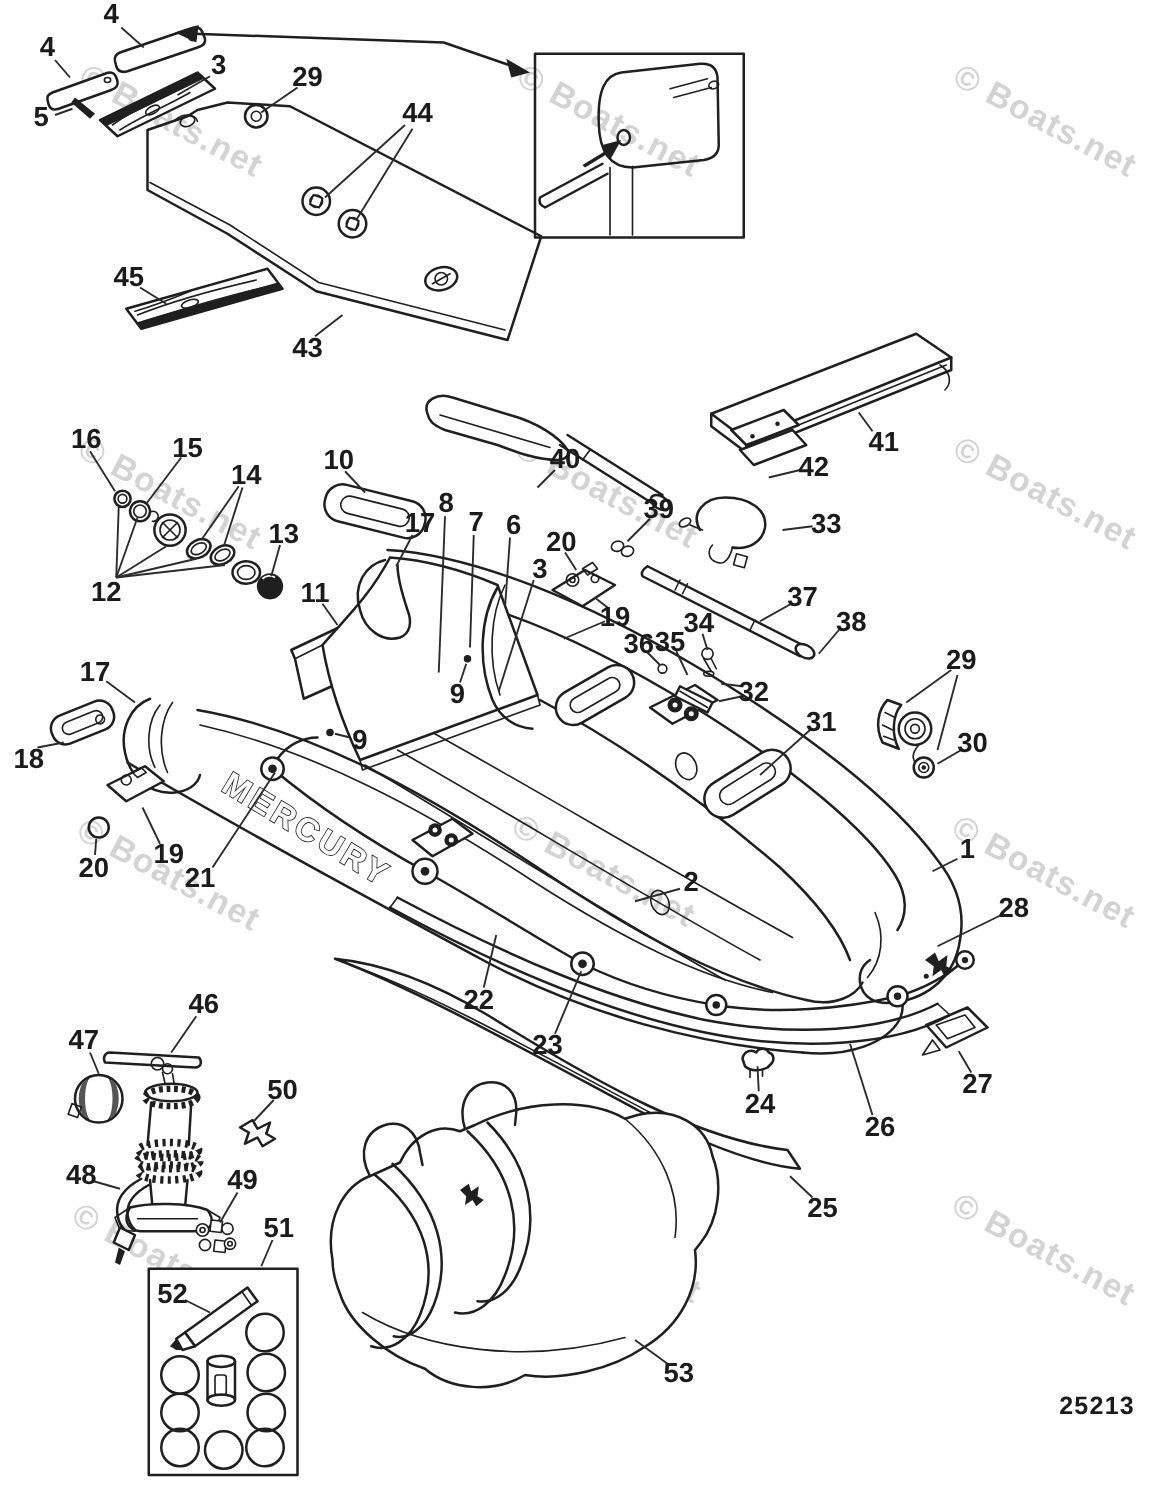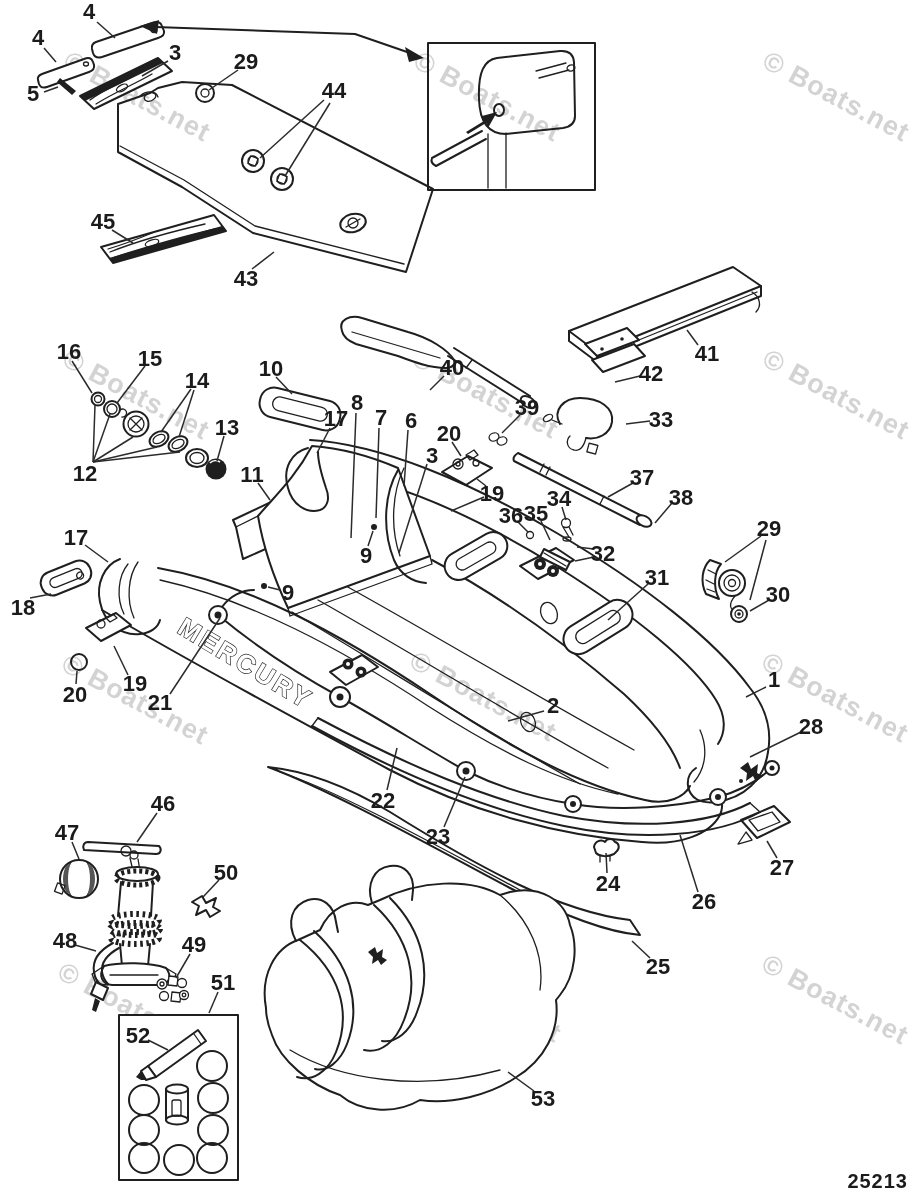--- a/index.html
+++ b/index.html
@@ -4,21 +4,21 @@
 <style>
   html,body{margin:0;padding:0;background:#fff;}
   .stage{position:relative;width:920px;height:1200px;background:#ffffff;overflow:hidden;
          font-family:"Liberation Sans",sans-serif;}
   .layer{position:absolute;left:0;top:0;width:920px;height:1200px;}
   svg.layer{pointer-events:none;}
   .wm{position:absolute;white-space:nowrap;font-weight:700;letter-spacing:1px;
       transform:translate(-50%,-50%) rotate(28deg);opacity:.8;}
   .callout{font:700 22px "Liberation Sans",sans-serif;fill:#1b1b1b;}
   .leader{stroke:#2b2b2b;stroke-width:1.5;fill:none;}
-  .drawing-number{position:absolute;right:12px;top:1170px;font:700 20px "Liberation Sans",sans-serif;
+  .drawing-number{position:absolute;right:12px;top:1114px;font:700 20px "Liberation Sans",sans-serif;
       color:#1b1b1b;letter-spacing:1px;}
   .ln{stroke:#1f1f1f;stroke-width:2;fill:none;stroke-linecap:round;stroke-linejoin:round;}
   .thin{stroke-width:1.3;}
   .fillw{fill:#ffffff;}
   .dark{fill:#1f1f1f;stroke:none;}
   .brand{font:700 26px "Liberation Sans",sans-serif;letter-spacing:3px;fill:#ffffff;
          stroke:#1a1a1a;stroke-width:1.3px;paint-order:stroke fill;}
 </style>
 </head>
 <body>

